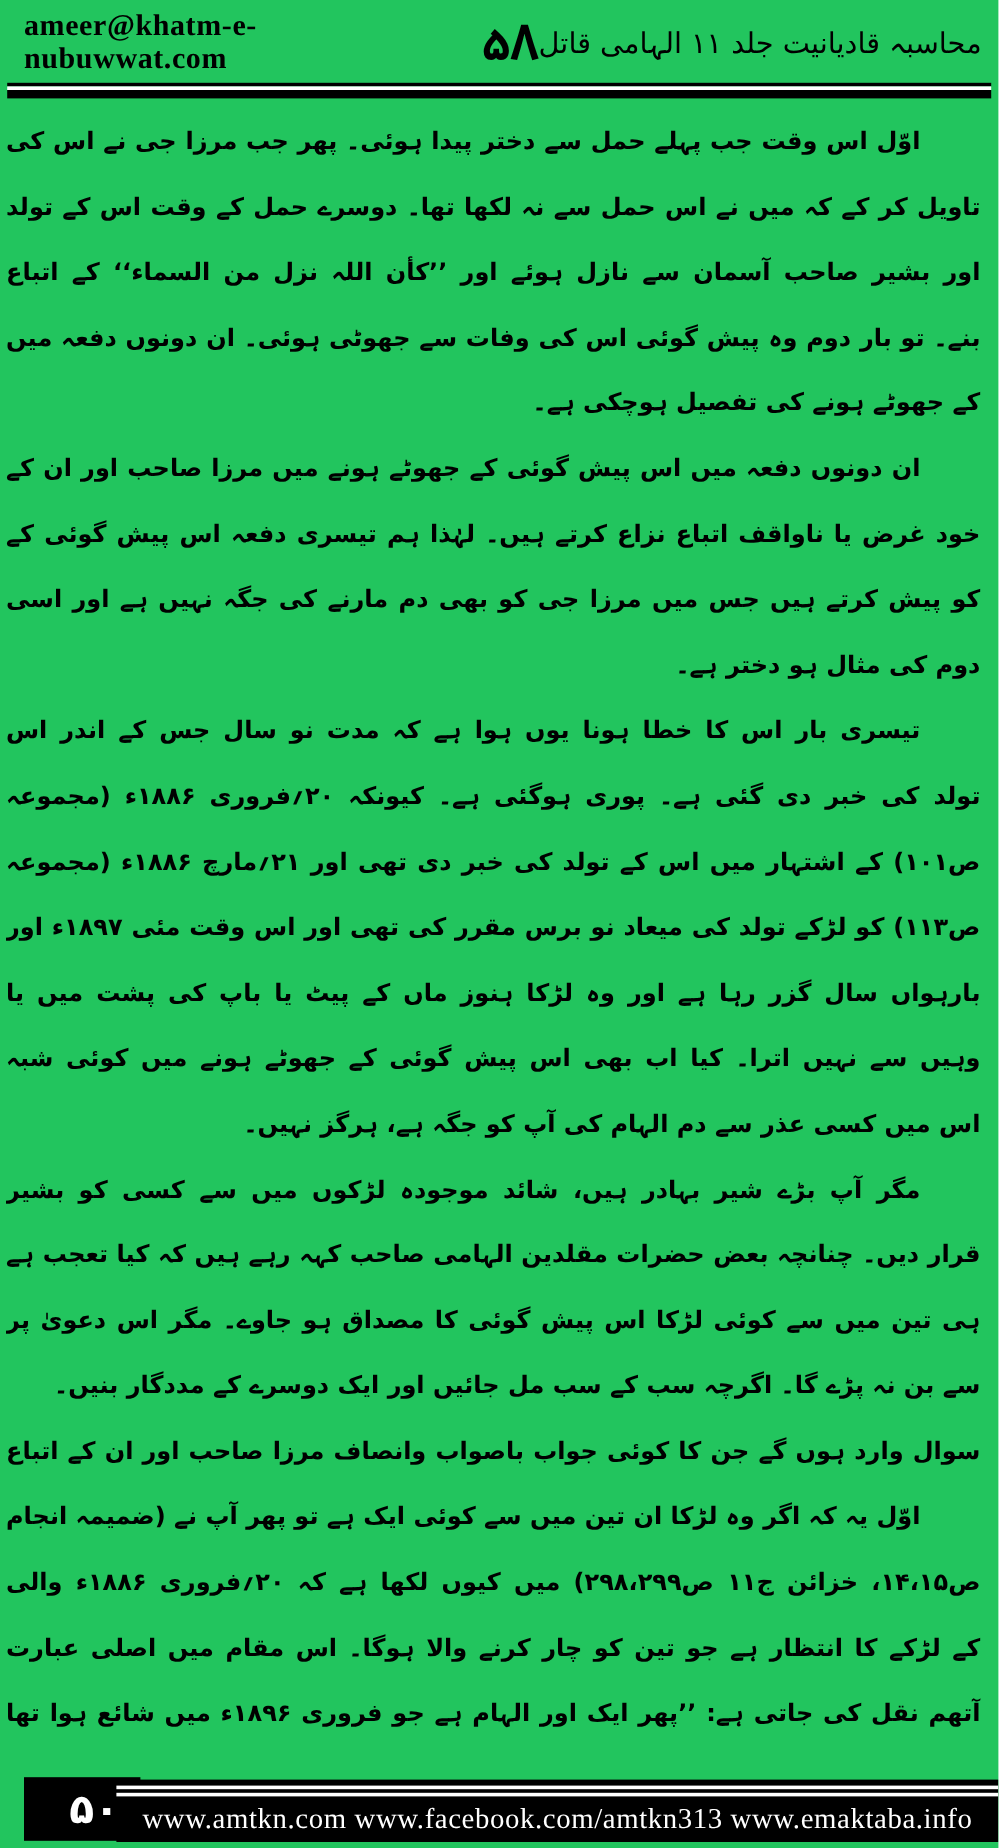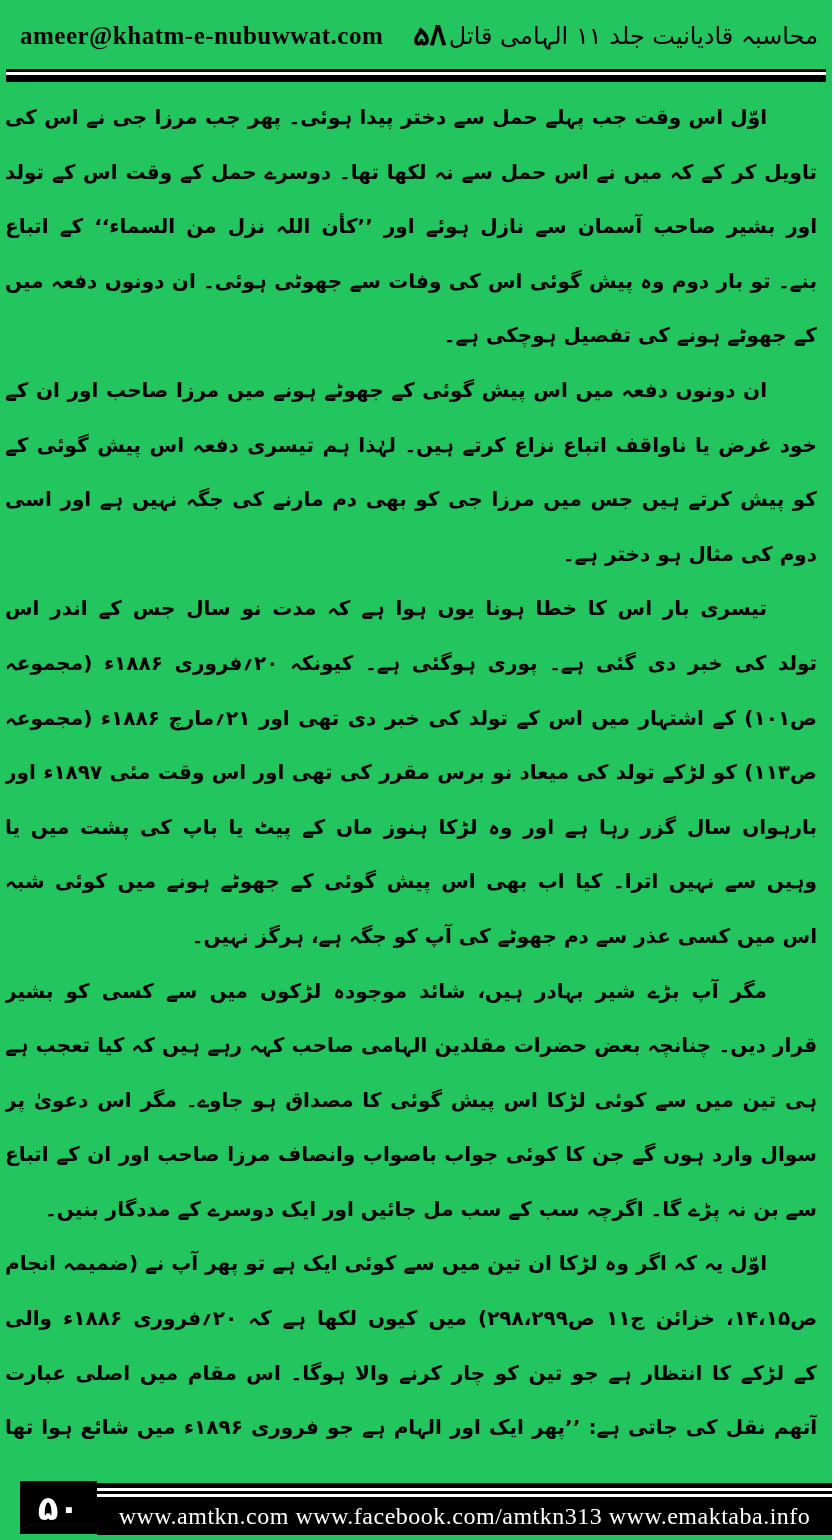--- a/index.html
+++ b/index.html
@@ -21,21 +21,21 @@
   }
   .header-email {
     font-family: "Liberation Serif", serif;
     font-weight: bold;
     font-size: 25px;
     letter-spacing: 0.5px;
   }
   .header-pagenum {
     font-family: Liberation Sans, sans-serif;
     font-weight: bold;
-    font-size: 28px;
+    font-size: 40px;
     line-height: 1;
     margin-left: 30px;
   }
   .header-title {
     margin-left: auto;
     direction: rtl;
     font-family: "DejaVu Sans", sans-serif;
     font-weight: normal;
     font-size: 24px;
     white-space: nowrap;
@@ -77,20 +77,21 @@
     width: 77px;
     height: 53px;
     background: #000;
     color: #fff;
     display: flex;
     align-items: center;
     justify-content: center;
     font-family: "DejaVu Sans", sans-serif;
     font-weight: bold;
     font-size: 34px;
+    padding-left: 20px;
   }
   .footer-bar {
     position: absolute;
     left: 97px;
     right: 0;
     top: 1483px;
     height: 52px;
     background: #000;
   }
   .footer-bar .stripe {
@@ -145,27 +146,27 @@
     <div class="line">خود غرض یا ناواقف اتباع نزاع کرتے ہیں۔ لہٰذا ہم تیسری دفعہ اس پیش گوئی کے خطاء ہونے</div>
     <div class="line">کو پیش کرتے ہیں جس میں مرزا جی کو بھی دم مارنے کی جگہ نہیں ہے اور اسی وجہ سے یہ مثال قسم</div>
     <div class="line short">دوم کی مثال ہو دختر ہے۔</div>
 
     <div class="line indent">تیسری بار اس کا خطا ہونا یوں ہوا ہے کہ مدت نو سال جس کے اندر اس فرزند کے</div>
     <div class="line">تولد کی خبر دی گئی ہے۔ پوری ہوگئی ہے۔ کیونکہ ۲۰؍فروری ۱۸۸۶ء (مجموعہ اشتہارات ج۱</div>
     <div class="line">ص۱۰۱) کے اشتہار میں اس کے تولد کی خبر دی تھی اور ۲۱؍مارچ ۱۸۸۶ء (مجموعہ اشتہارات ج۱</div>
     <div class="line">ص۱۱۳) کو لڑکے تولد کی میعاد نو برس مقرر کی تھی اور اس وقت مئی ۱۸۹۷ء اور اس وعدہ سے یہ</div>
     <div class="line">بارہواں سال گزر رہا ہے اور وہ لڑکا ہنوز ماں کے پیٹ یا باپ کی پشت میں یا آسمان پر ہے</div>
     <div class="line">وہیں سے نہیں اترا۔ کیا اب بھی اس پیش گوئی کے جھوٹے ہونے میں کوئی شبہ باقی رہا؟ اور</div>
-    <div class="line short">اس میں کسی عذر سے دم جھوٹے کی آپ کو جگہ ہے، ہرگز نہیں۔</div>
+    <div class="line short">اس میں کسی عذر سے دم الہام کی آپ کو جگہ ہے، ہرگز نہیں۔</div>
 
     <div class="line indent">مگر آپ بڑے شیر بہادر ہیں، شائد موجودہ لڑکوں میں سے کسی کو بشیر عنموائیل</div>
     <div class="line">قرار دیں۔ چنانچہ بعض حضرات مقلدین الہامی صاحب کہہ رہے ہیں کہ کیا تعجب ہے کہ ان</div>
     <div class="line">ہی تین میں سے کوئی لڑکا اس پیش گوئی کا مصداق ہو جاوے۔ مگر اس دعویٰ پر ان پر تین سخت</div>
+    <div class="line short">سے بن نہ پڑے گا۔ اگرچہ سب کے سب مل جائیں اور ایک دوسرے کے مددگار بنیں۔</div>
     <div class="line">سوال وارد ہوں گے جن کا کوئی جواب باصواب وانصاف مرزا صاحب اور ان کے اتباع</div>
-    <div class="line short">سے بن نہ پڑے گا۔ اگرچہ سب کے سب مل جائیں اور ایک دوسرے کے مددگار بنیں۔</div>
 
     <div class="line indent">اوّل یہ کہ اگر وہ لڑکا ان تین میں سے کوئی ایک ہے تو پھر آپ نے (ضمیمہ انجام آتھم</div>
     <div class="line">ص۱۴،۱۵، خزائن ج۱۱ ص۲۹۸،۲۹۹) میں کیوں لکھا ہے کہ ۲۰؍فروری ۱۸۸۶ء والی پیش گوئی</div>
     <div class="line">کے لڑکے کا انتظار ہے جو تین کو چار کرنے والا ہوگا۔ اس مقام میں اصلی عبارت ضمیمہ انجام</div>
     <div class="line">آتھم نقل کی جاتی ہے: ’’پھر ایک اور الہام ہے جو فروری ۱۸۹۶ء میں شائع ہوا تھا اور وہ</div>
   </div>
 
   <div class="footer-num">
     <span>۵۰</span>
   </div>

